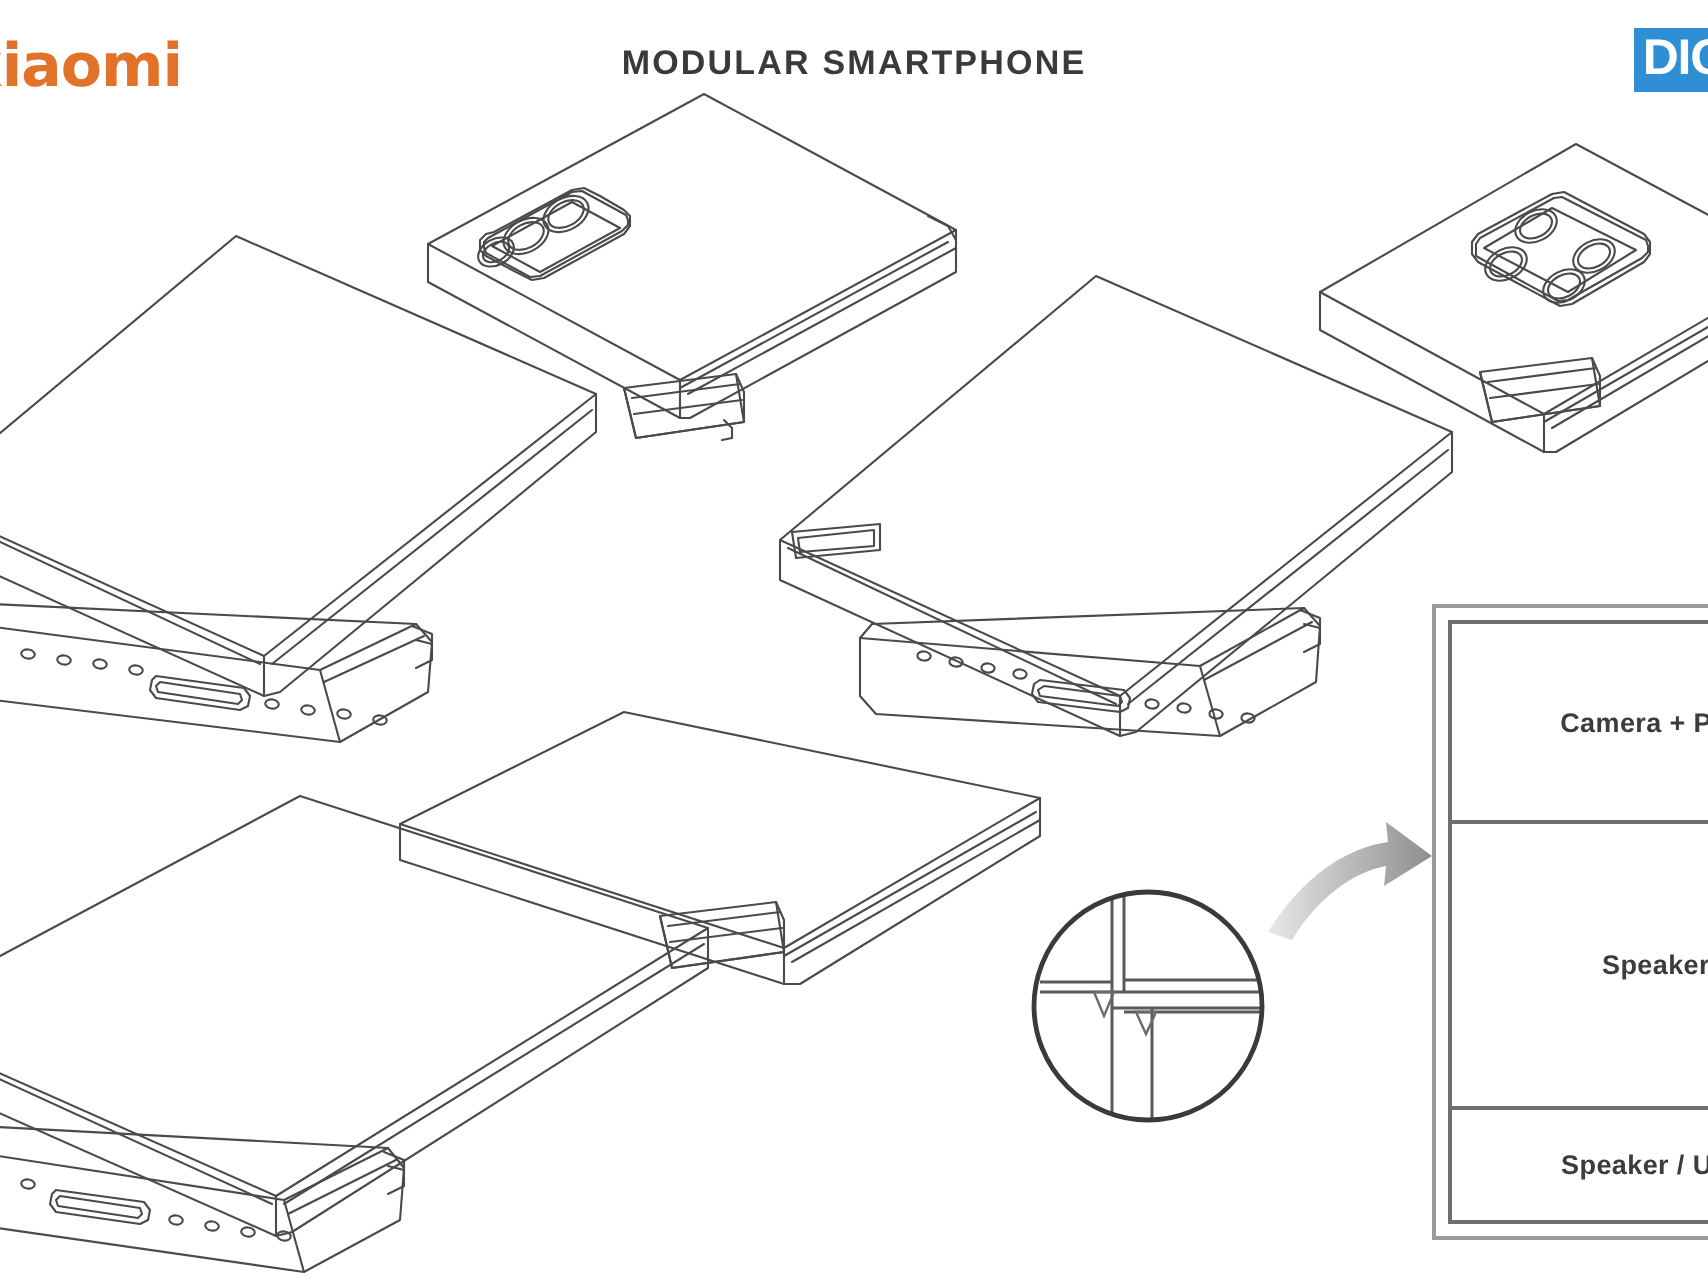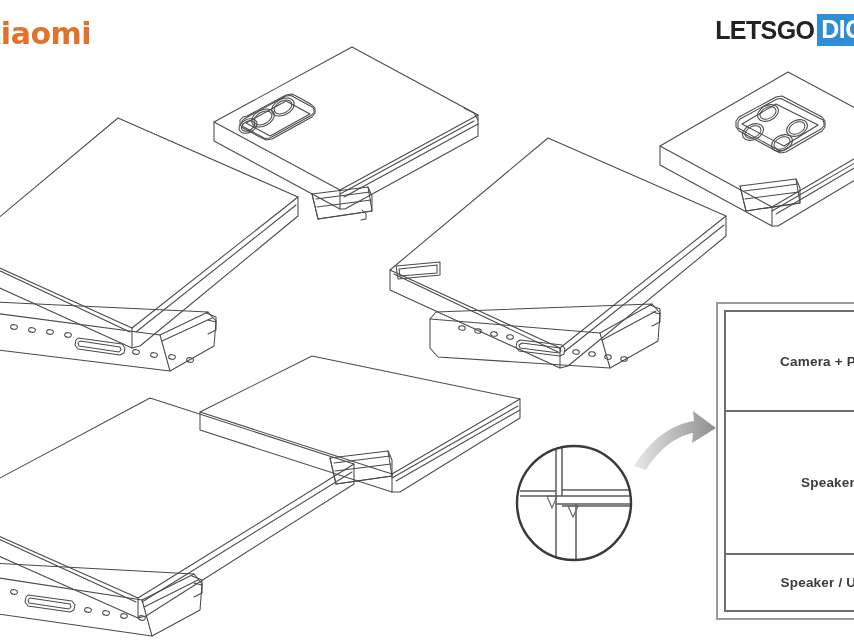--- a/index.html
+++ b/index.html
@@ -76,23 +76,23 @@
   .cell-speaker{top:555px;height:55px;}
   .module-cell span{display:block;transform:translateX(34px);}
 </style>
 </head>
 <body>
 
 <div id="stage">
 
   <div class="brand-xiaomi">xiaomi</div>
 
+  <div class="doc-title">MODULAR SMARTPHONE</div>
 
   <div class="brand-lgd">
-    <span class="lgd-a">LETSGO</span>
     <span class="lgd-b">DIG</span>
   </div>
 
   <svg id="art" viewBox="0 0 854 640">
     <defs>
       <linearGradient id="arrowGrad" x1="0" y1="0" x2="1" y2="0">
         <stop offset="0%" stop-color="#e8e8e8"></stop>
         <stop offset="55%" stop-color="#b6b6b6"></stop>
         <stop offset="100%" stop-color="#8e8e8e"></stop>
       </linearGradient>

